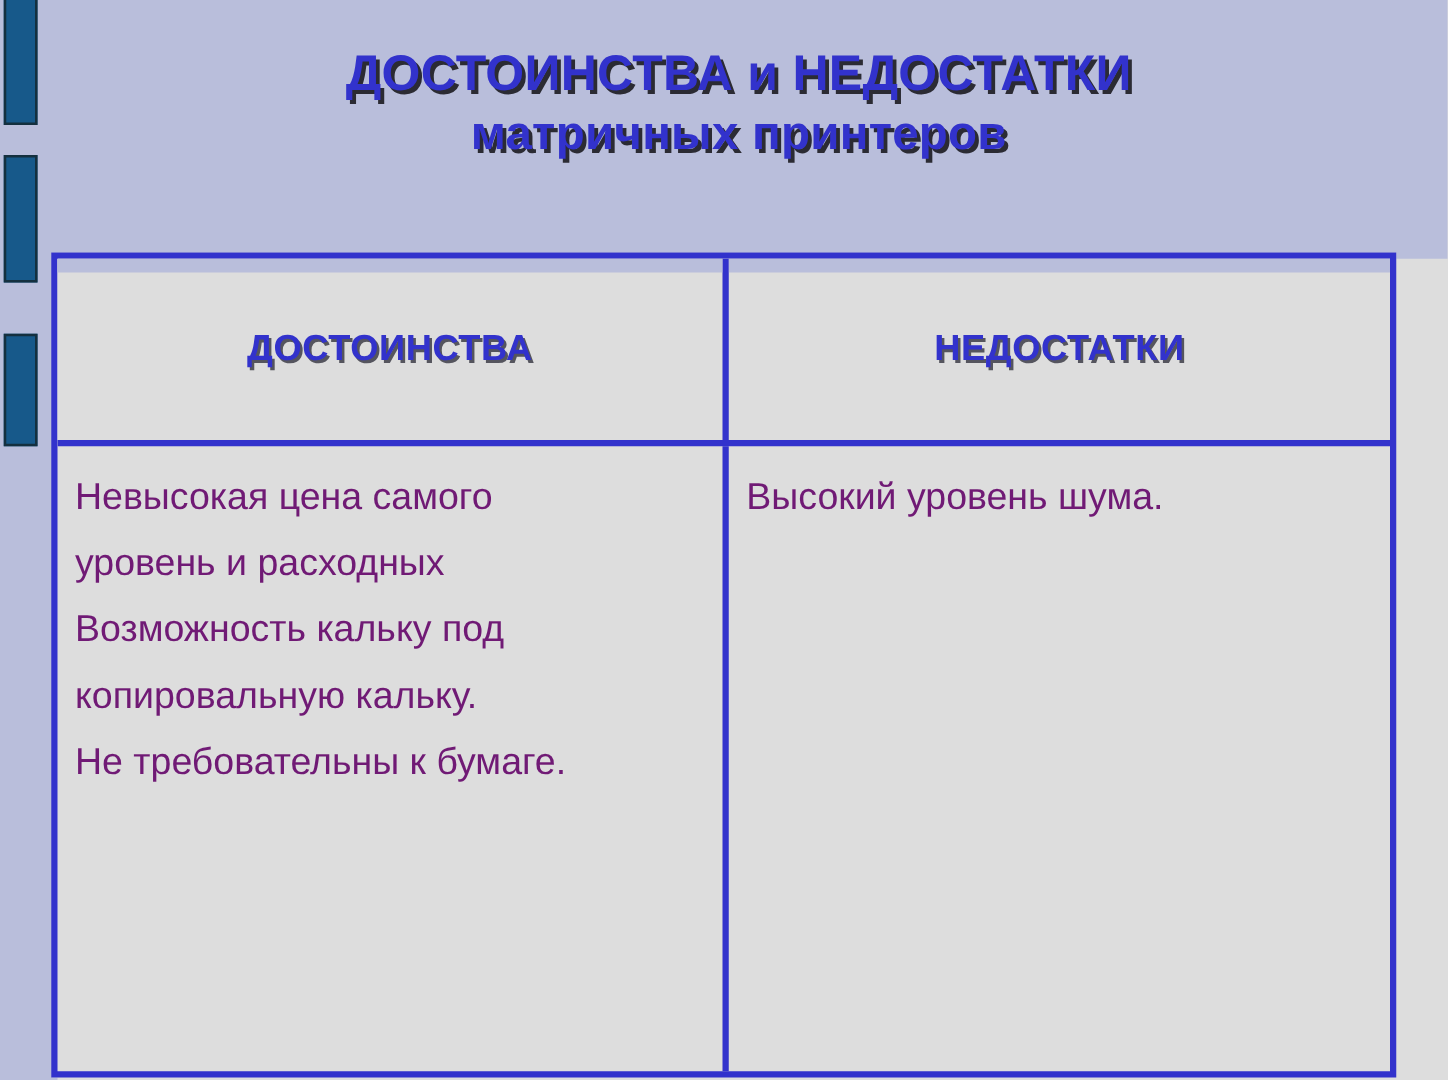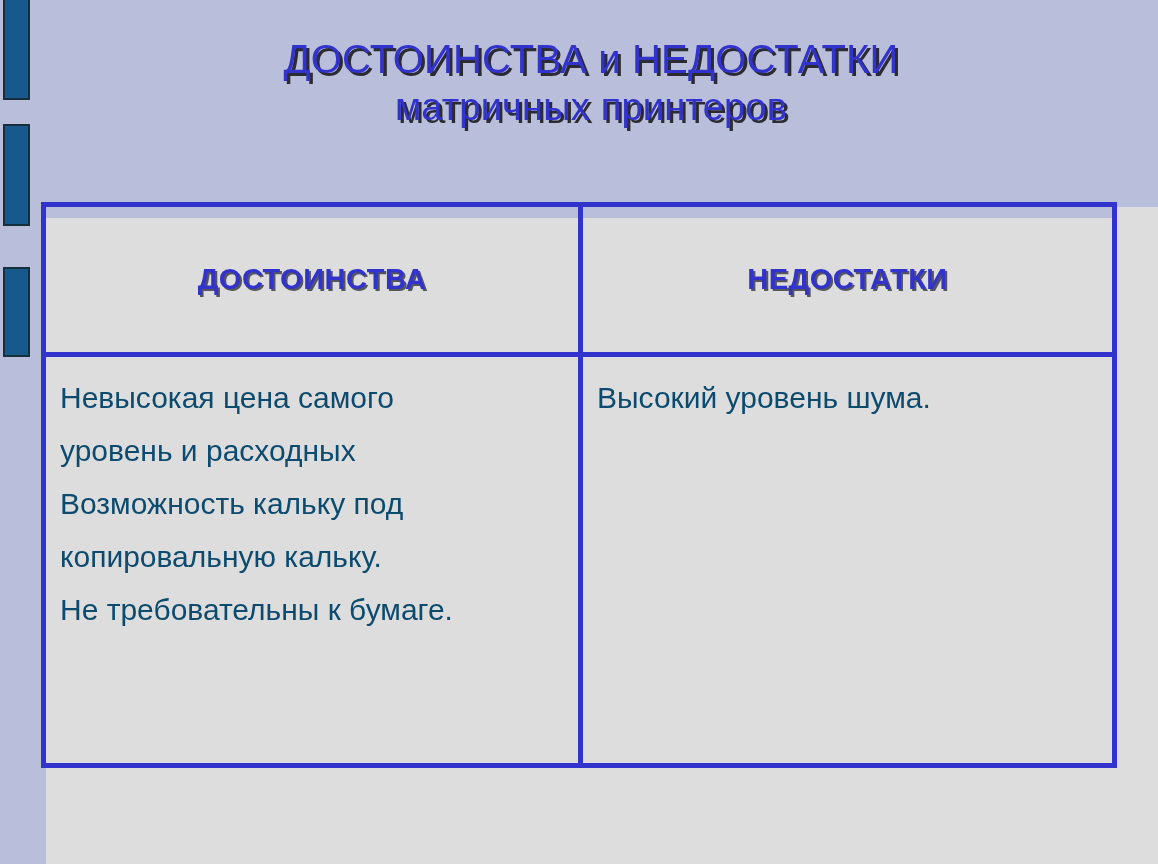--- a/index.html
+++ b/index.html
@@ -54,38 +54,38 @@
   
   .title-block {
     position: absolute;
     left: 46px;
     top: 34px;
     width: 1090px;
     text-align: center;
   }
   .title-line {
     font-size: 40px;
-    font-weight: normal;
+    font-weight: bold;
     color: #3232cc;
     line-height: 1.26;
     letter-spacing: 0.2px;
     text-shadow: 3px 3px 0px #2b2b33;
     white-space: nowrap;
   }
   .title-line-2 {
     font-size: 38px;
   }
 
   
   .table-wrap {
     position: absolute;
     left: 41px;
     top: 202px;
     width: 1076px;
-    height: 566px;
+    height: 660px;
     border: 5px solid #3232cc;
     box-sizing: border-box;
     background: #dddddd;
     display: flex;
     flex-direction: column;
   }
   .table-row {
     display: flex;
     width: 100%;
   }
@@ -130,21 +130,21 @@
     letter-spacing: 0.5px;
     text-shadow: 2px 2px 0px #55555e;
     position: relative;
     z-index: 2;
   }
   .body-cell {
     padding: 14px 16px 0 14px;
   }
   .body-line {
     font-size: 30px;
-    color: #0c4a6e;
+    color: #701a75;
     line-height: 53px;
     white-space: nowrap;
   }
 </style>
 </head>
 <body>
 
 <div id="slide">
 
   <div class="bg-top-band"></div>

